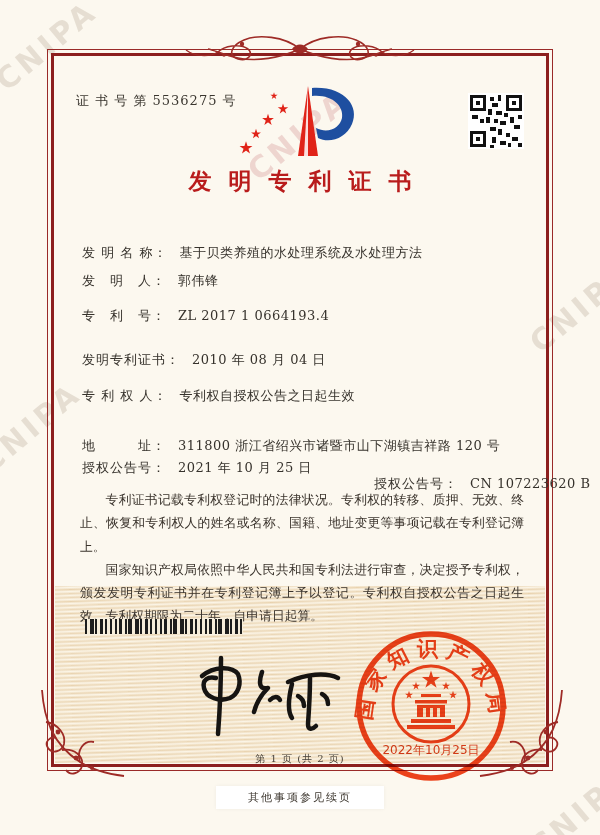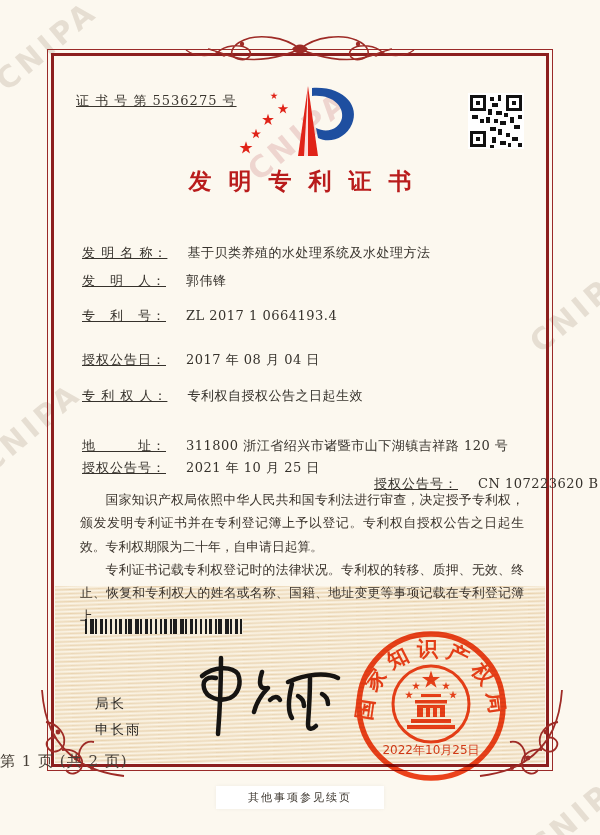--- a/index.html
+++ b/index.html
@@ -37,37 +37,37 @@
   .band{
     position:absolute;left:55px;right:55px;top:586px;bottom:72px;
     background:
       repeating-linear-gradient(178deg, rgba(222,192,147,0.45) 0px, rgba(252,246,233,0.9) 2px, rgba(226,198,155,0.40) 4px),
       repeating-linear-gradient(2deg, rgba(240,222,190,0.5) 0px, rgba(250,242,226,0.6) 3px, rgba(238,217,182,0.5) 6px),
       #f5e8d1;
   }
 
   .certno{
     position:absolute;left:76px;top:92px;
-    font-size:13px;letter-spacing:1px;color:#3a362f;text-decoration:underline;
+    font-size:13px;letter-spacing:1px;color:#3a362f;
   }
 
   .logo{position:absolute;left:234px;top:82px;}
   .qr{position:absolute;left:468px;top:93px;}
 
   .title{
     position:absolute;left:0;right:0;top:166px;
     text-align:center;
     font-size:23px;font-weight:bold;color:#b91c1c;
     letter-spacing:17px;text-indent:17px;
   }
 
   .fields{position:absolute;left:82px;top:238px;width:452px;font-size:13px;color:#36322c;}
   .frow{position:absolute;left:0;white-space:nowrap;}
-  .frow .lab{letter-spacing:1px;text-decoration:underline;}
-  .frow .val{margin-left:20px;letter-spacing:0.5px;}
+  .frow .lab{letter-spacing:1px;}
+  .frow .val{margin-left:12px;letter-spacing:0.5px;}
   .grant2{position:absolute;left:292px;top:16px;}
 
   .paras{
     position:absolute;left:80px;top:488px;width:444px;
     font-size:12.8px;line-height:1.82;color:#3a332c;
     text-align:justify;
   }
   .paras p{margin:0;text-indent:2em;}
 
   .barcode{
@@ -81,22 +81,22 @@
   .signer{
     position:absolute;left:95px;top:690px;
     font-family:"DejaVu Sans","Liberation Sans",sans-serif;
     font-size:13.5px;line-height:1.95;color:#2c2925;letter-spacing:2px;
   }
   .signature{position:absolute;left:188px;top:652px;}
 
   .seal{position:absolute;left:353px;top:628px;opacity:0.95;mix-blend-mode:multiply;}
 
   .pageinfo{
-    position:absolute;left:0;right:0;top:752px;
-    font-size:15px;color:#474038;letter-spacing:1px;
+    position:absolute;left:0;right:0;top:752px;text-align:center;
+    font-size:10px;color:#474038;letter-spacing:1px;
   }
 
   .footnote{
     position:absolute;left:0;right:0;top:786px;text-align:center;
   }
   .footnote span{
     display:inline-block;background:#ffffff;
     padding:4px 32px;font-size:11px;color:#3c362e;letter-spacing:2px;
     box-shadow:0 0 4px rgba(0,0,0,0.05);
   }
@@ -222,47 +222,43 @@
     <div class="frow" style="top:6px;">
       <span class="lab">发 明 名 称：</span><span class="val">基于贝类养殖的水处理系统及水处理方法</span>
     </div>
     <div class="frow" style="top:34px;">
       <span class="lab">发　明　人：</span><span class="val">郭伟锋</span>
     </div>
     <div class="frow" style="top:69px;">
       <span class="lab">专　利　号：</span><span class="val">ZL 2017 1 0664193.4</span>
     </div>
     <div class="frow" style="top:113px;">
-      <span class="lab">授权公告日：</span><span class="val">2017 年 08 月 04 日</span>
+      <span class="lab">发明专利证书：</span><span class="val">2010 年 08 月 04 日</span>
     </div>
     <div class="frow" style="top:149px;">
       <span class="lab">专 利 权 人：</span><span class="val">专利权自授权公告之日起生效</span>
     </div>
     <div class="frow" style="top:199px;">
       <span class="lab">地　　　址：</span><span class="val">311800 浙江省绍兴市诸暨市山下湖镇吉祥路 120 号</span>
     </div>
     <div class="frow" style="top:221px;">
       <span class="lab">授权公告号：</span><span class="val">2021 年 10 月 25 日</span>
       <span class="grant2">
         <span class="lab">授权公告号：</span><span class="val">CN 107223620 B</span>
       </span>
     </div>
   </div>
 
   <div class="paras">
+    <p>专利证书记载专利权登记时的法律状况。专利权的转移、质押、无效、终止、恢复和专利权人的姓名或名称、国籍、地址变更等事项记载在专利登记簿上。</p>
     <p>国家知识产权局依照中华人民共和国专利法进行审查，决定授予专利权，颁发发明专利证书并在专利登记簿上予以登记。专利权自授权公告之日起生效。专利权期限为二十年，自申请日起算。</p>
-    <p>专利证书记载专利权登记时的法律状况。专利权的转移、质押、无效、终止、恢复和专利权人的姓名或名称、国籍、地址变更等事项记载在专利登记簿上。</p>
   </div>
 
   <div class="barcode"></div>
 
-  <div class="signer">
-    <div>局长</div>
-    <div>申长雨</div>
-  </div>
 
   <svg class="signature" width="160" height="92" viewBox="0 0 160 92">
     <g stroke="#161412" stroke-width="4.5" fill="none" stroke-linecap="round" stroke-linejoin="round">
       <path d="M14,24 C26,14 44,14 50,22 C54,32 50,42 42,46 C32,50 18,46 16,36 C14,28 20,24 28,26"></path>
       <path d="M33,6 C33,28 32,56 30,82"></path>
       <path d="M74,20 C70,32 72,38 80,36 C72,44 68,52 66,60"></path>
       <path d="M82,48 C86,44 90,44 92,48"></path>
       <path d="M100,30 C118,22 138,20 150,26"></path>
       <path d="M104,32 C100,48 100,60 104,66"></path>
       <path d="M122,26 C122,42 121,58 120,72 C120,78 124,78 128,74"></path>

